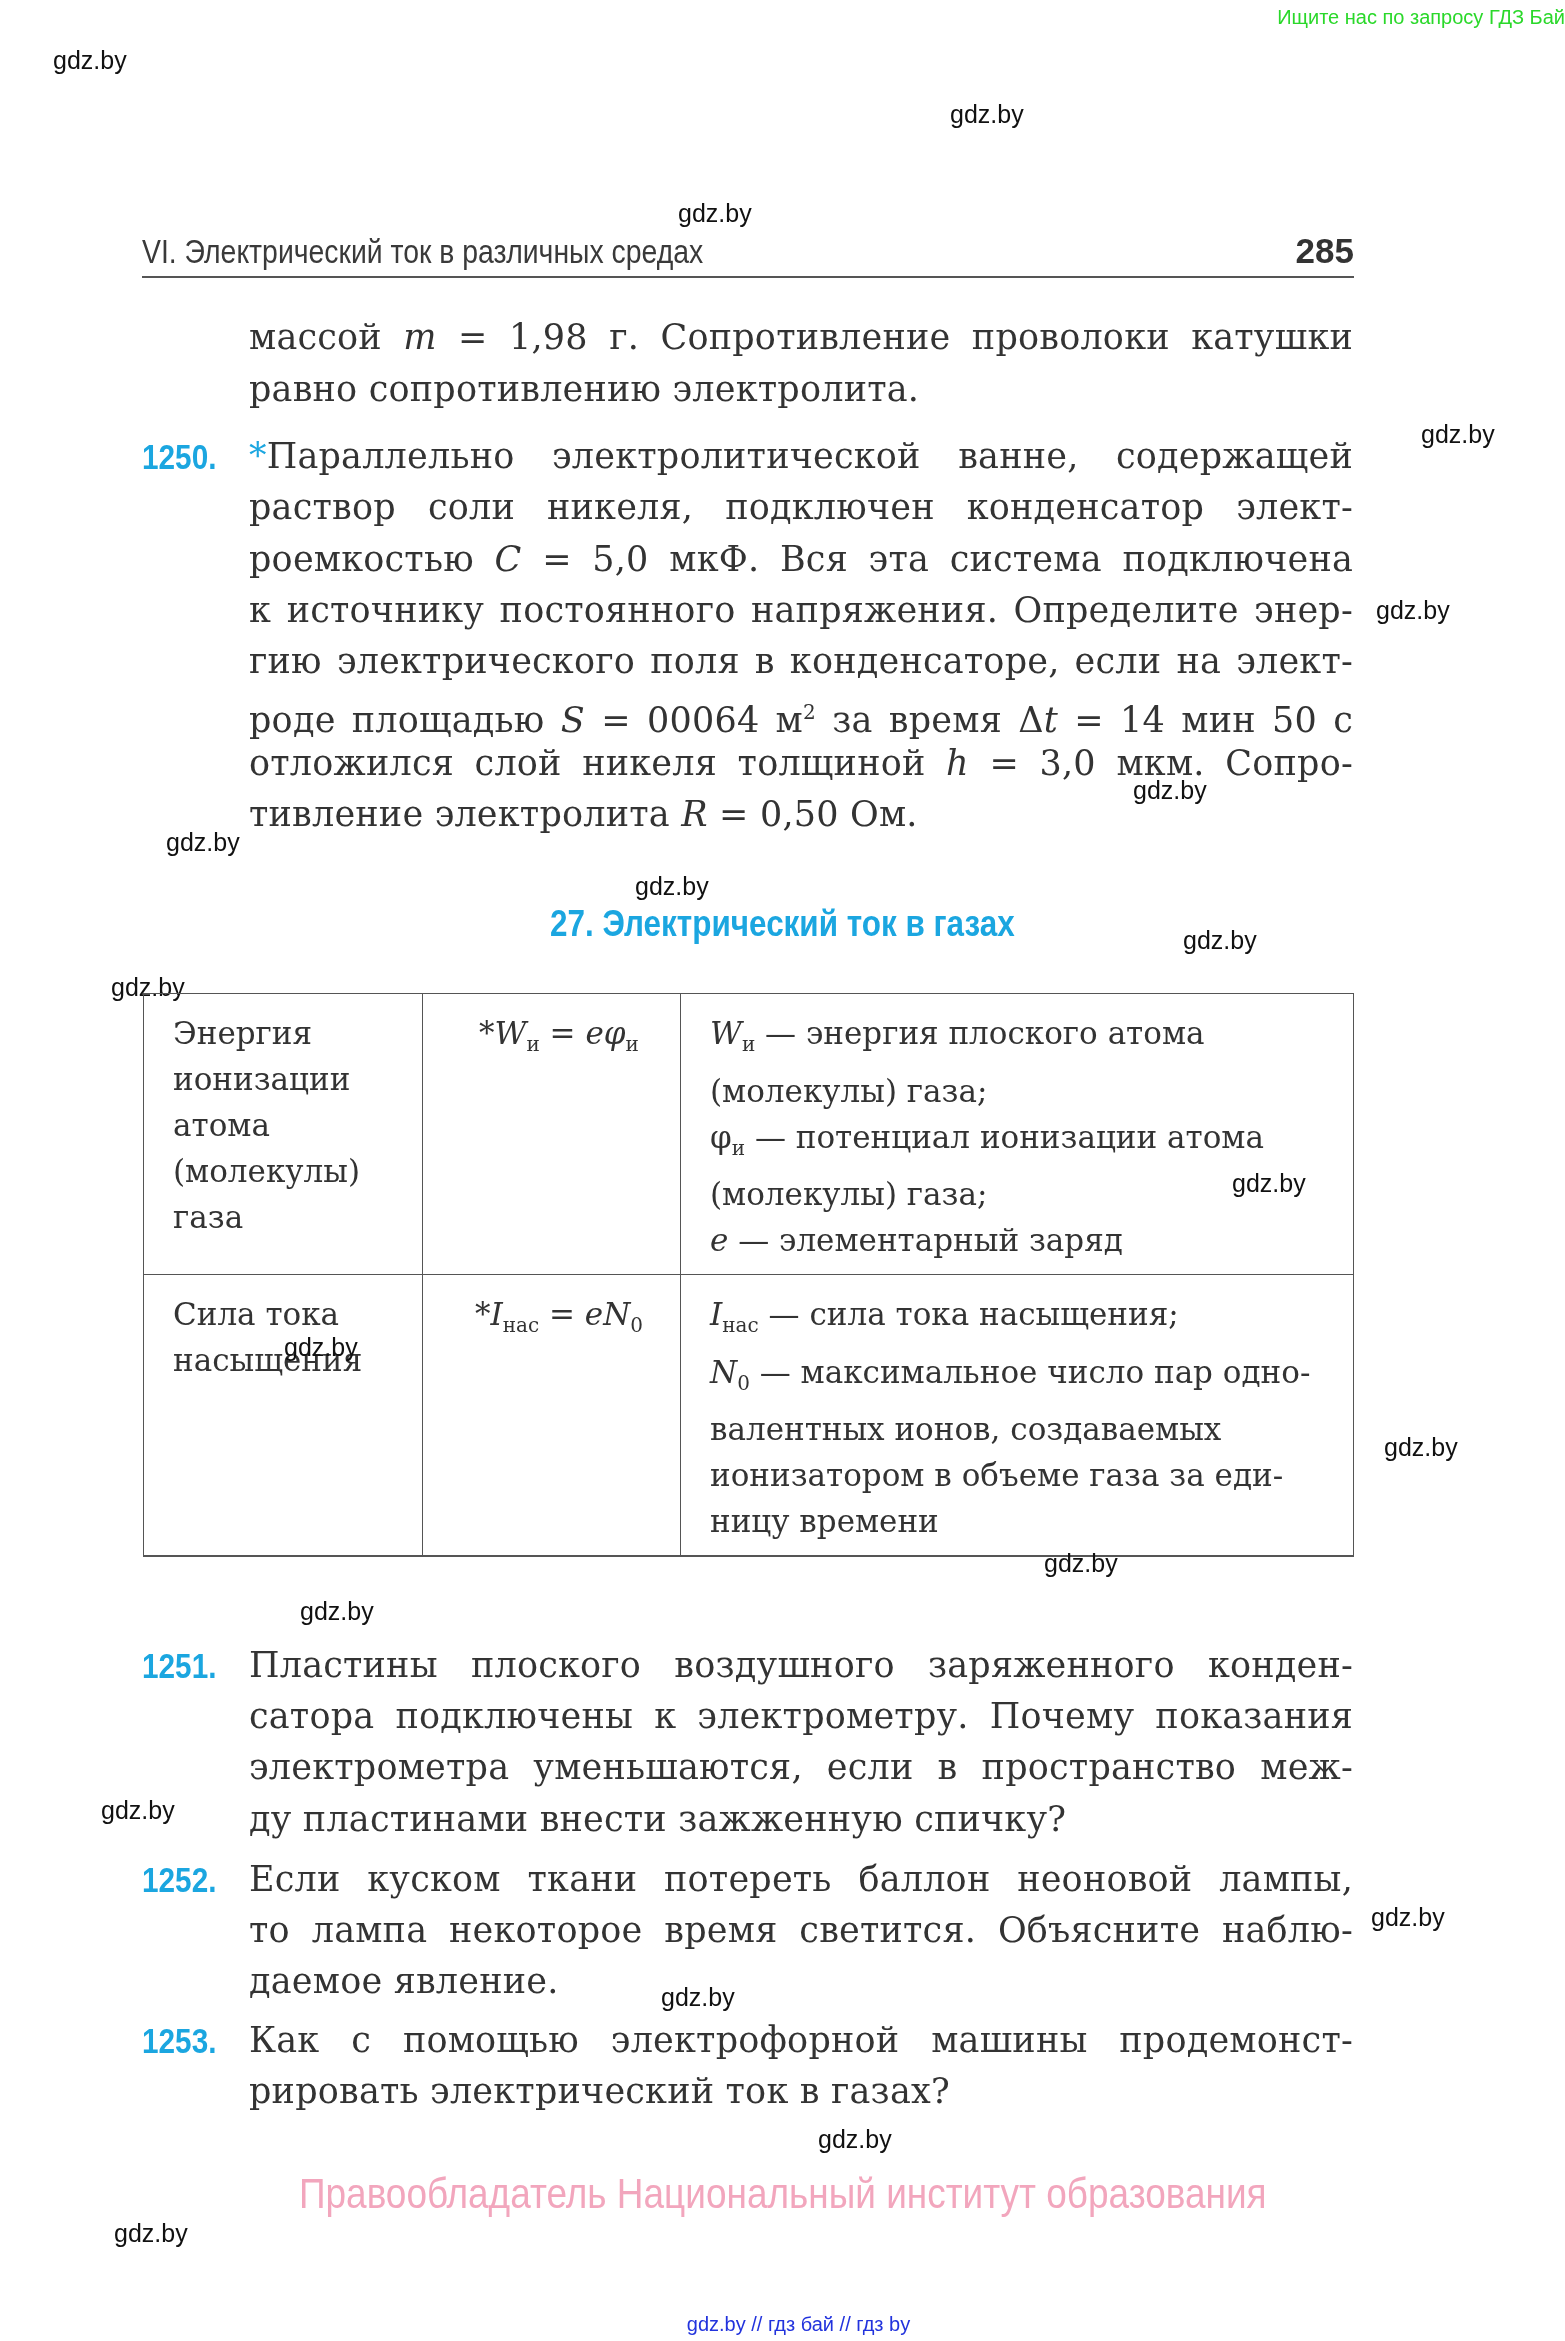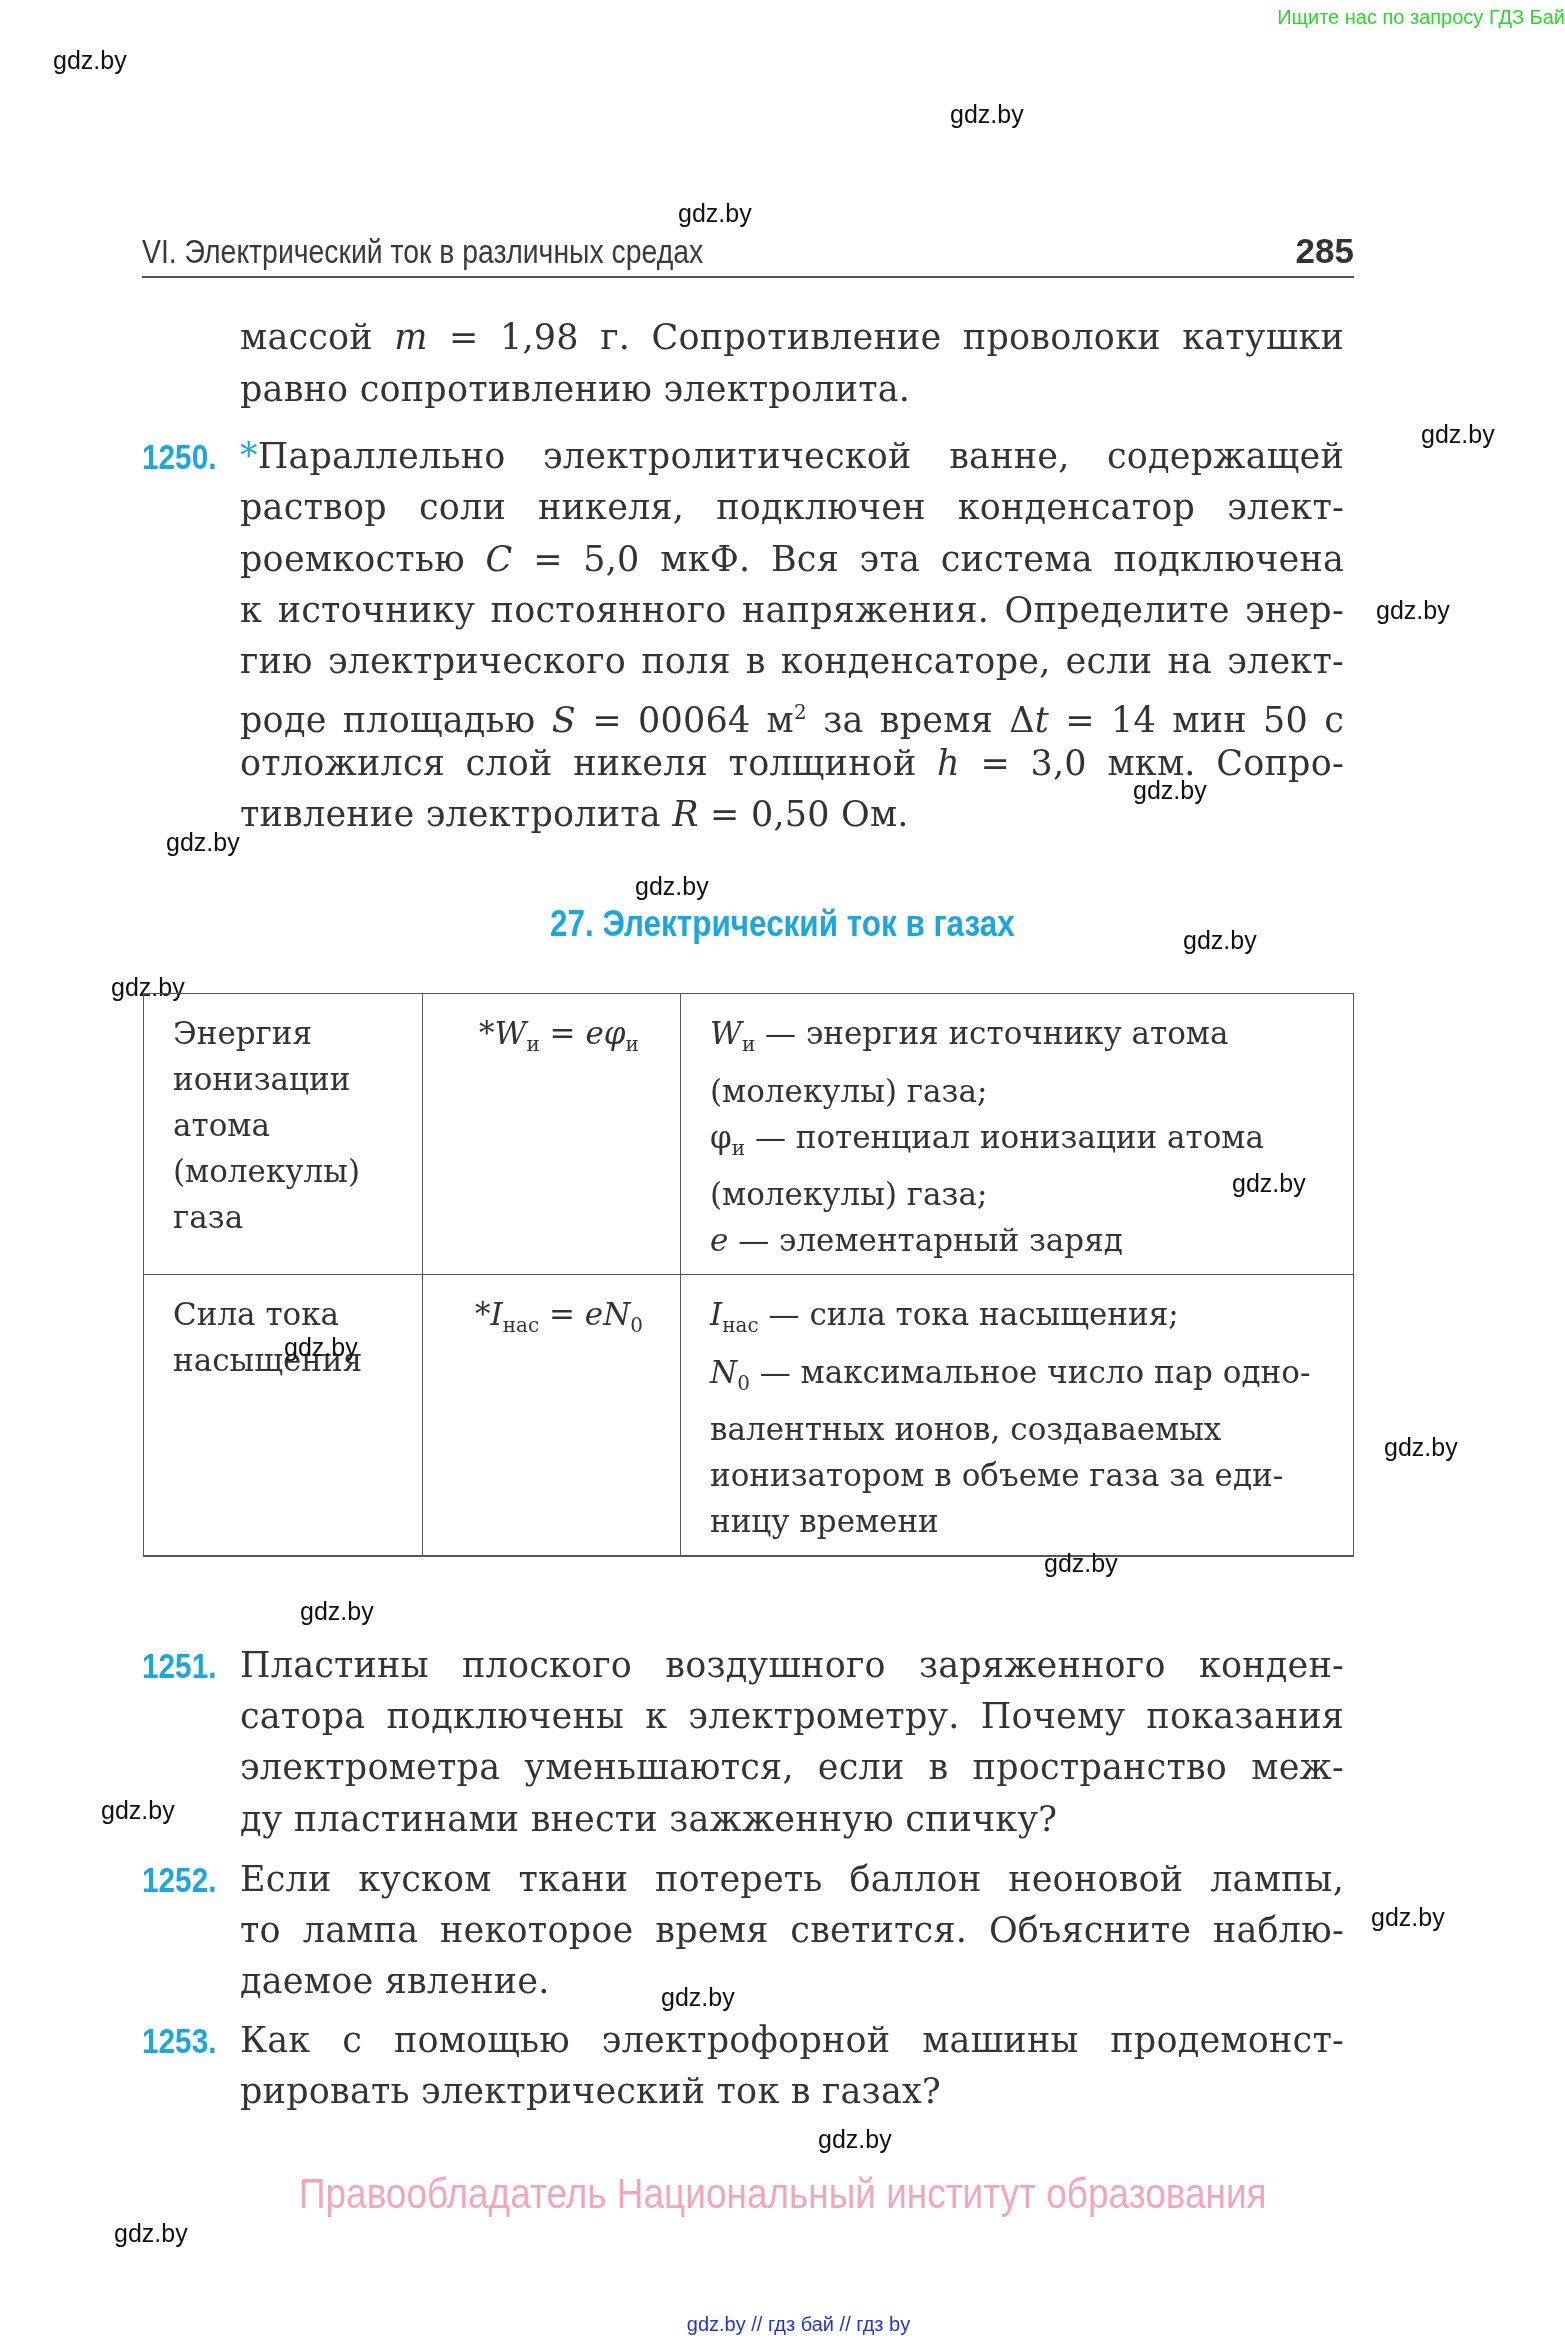--- a/index.html
+++ b/index.html
@@ -2,21 +2,21 @@
 <html style="font-size:14.6px"><head>
 <meta charset="utf-8">
 <style>
   html, body { margin:0; padding:0; background:#ffffff; }
   body { width:1565px; height:2342px; position:relative; overflow:hidden; font-family:"DejaVu Serif", serif; color:#333333; }
   .wm { position:absolute; font-family:"Liberation Sans", sans-serif; font-size:25px; color:#111111; white-space:nowrap; line-height:1; }
   .topnote { position:absolute; top:5.5px; left:0; width:1565px; text-align:right; font-family:"Liberation Sans", sans-serif; font-size:20px; color:#2ad82a; }
   .runhead { position:absolute; left:142px; top:228px; width:1212px; height:48px; border-bottom:2.7px solid #555; }
   .runhead .title { position:absolute; left:0; bottom:5.5px; font-family:"Liberation Sans", sans-serif; font-size:33px; color:#3a3a3a; transform:scaleX(0.86); transform-origin:left bottom; white-space:nowrap; }
   .runhead .pnum { position:absolute; right:0; bottom:5.5px; font-family:"Liberation Sans", sans-serif; font-size:35px; font-weight:bold; color:#333; }
-  .line { position:absolute; left:240px; width:1104px; font-size:35px; line-height:51px; white-space:nowrap; text-align:justify; text-align-last:justify; color:#333; letter-spacing:0.2px; }
+  .line { position:absolute; left:249px; width:1104px; font-size:35px; line-height:51px; white-space:nowrap; text-align:justify; text-align-last:justify; color:#333; letter-spacing:0.2px; }
   .line.last { text-align-last:left; }
   .num { position:absolute; left:142px; font-family:"Liberation Sans", sans-serif; font-weight:bold; font-size:35px; color:#1ba6e0; line-height:51px; transform:scaleX(0.85); transform-origin:left; }
   .star { color:#1ba6e0; }
   i { font-style:italic; }
   .section { position:absolute; left:0; width:1565px; top:903px; text-align:center; font-family:"Liberation Sans", sans-serif; font-weight:bold; font-size:37px; color:#1ba6e0; }
   .section span { display:inline-block; transform:scaleX(0.85); }
   table.ft { position:absolute; left:143px; top:993px; width:1211px; border-collapse:collapse; font-size:31px; color:#333; }
   table.ft th, table.ft td { border:1.8px solid #555; vertical-align:top; }
   table.ft th { background:#e6f5fc; font-weight:bold; text-align:center; vertical-align:middle; height:108px; line-height:42px; font-size:29px; border-top:2.7px solid #555; border-bottom:2.7px solid #555; }
   table.ft td { line-height:46px; padding:16.4px 29px 11px 29px; }
@@ -77,21 +77,21 @@
       <span>Энергия</span><br>
       <span>ионизации</span><br>
       <span>атома</span><br>
       <span>(молекулы)</span><br>
       <span>газа</span>
     </td>
     <td class="formula">
       <span>*</span><i>W</i><sub>и</sub><span> = </span><i>eφ</i><sub>и</sub>
     </td>
     <td>
-      <i>W</i><sub>и</sub><span> — энергия источнику атома</span><br>
+      <i>W</i><sub>и</sub><span> — энергия плоского атома</span><br>
       <span>(молекулы) газа;</span><br>
       <span>φ</span><sub>и</sub><span> — потенциал ионизации атома</span><br>
       <span>(молекулы) газа;</span><br>
       <i>e</i><span> — элементарный заряд</span>
     </td>
   </tr>
   <tr class="r2">
     <td>
       <span>Сила тока</span><br>
       <span>насыщения</span>

